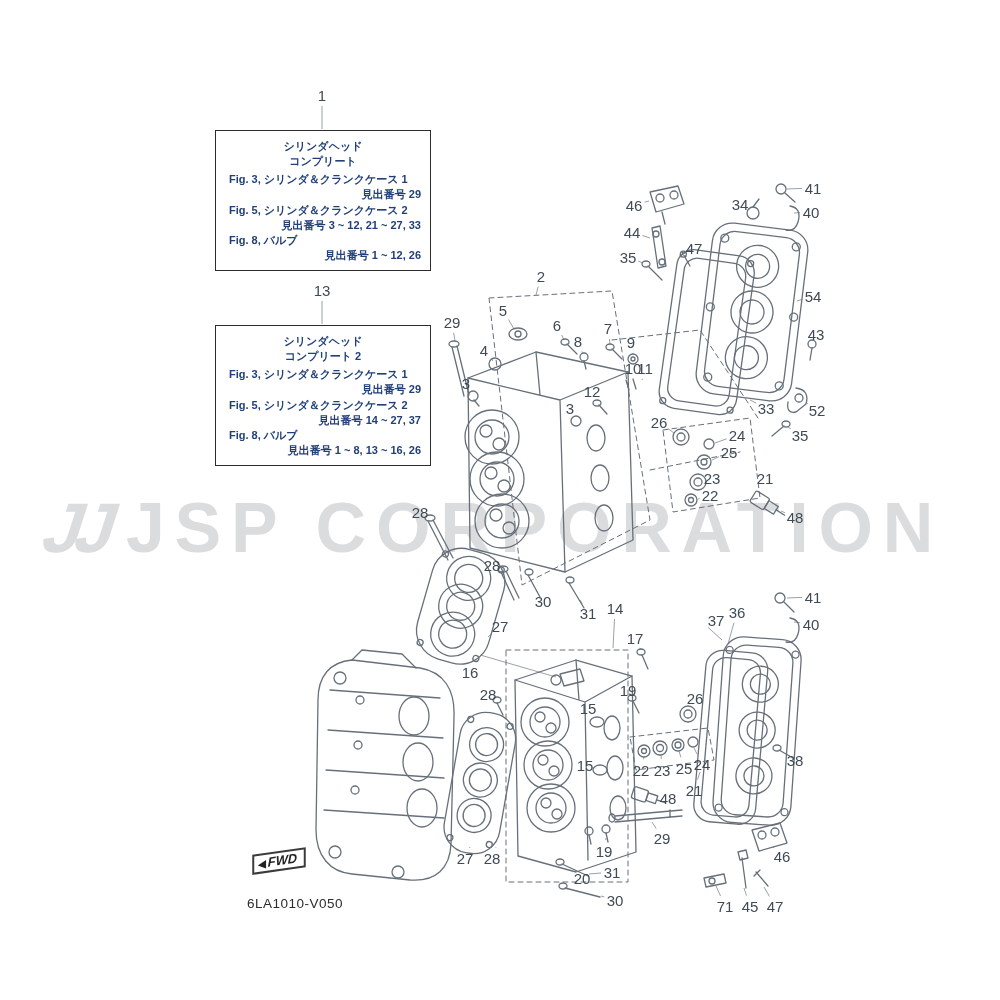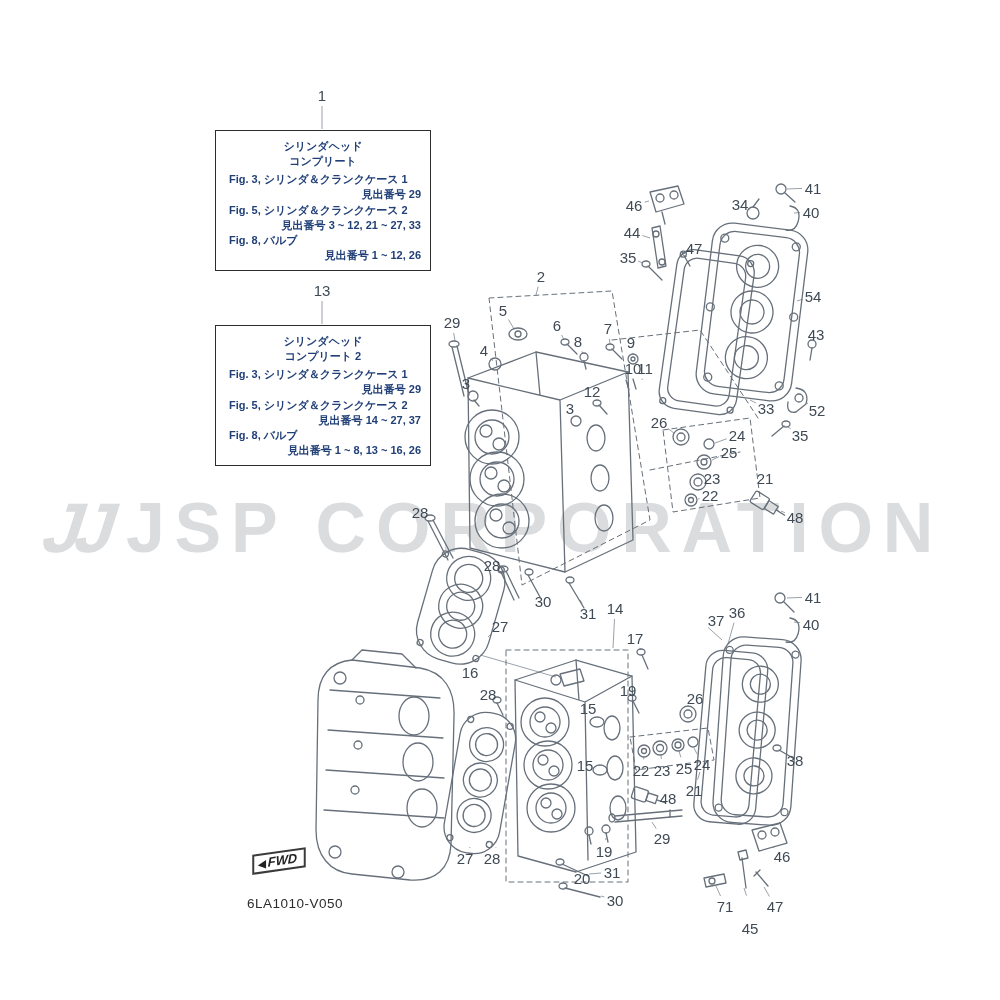--- a/index.html
+++ b/index.html
@@ -472,21 +472,21 @@
     <div class="callout" style="left: 668px; top: 798px;">48</div>
     <div class="callout" style="left: 662px; top: 838px;">29</div>
     <div class="callout" style="left: 582px; top: 851px; margin-top: 27px;">20</div>
     <div class="callout" style="left: 604px; top: 851px;">19</div>
     <div class="callout" style="left: 465px; top: 858px;">27</div>
     <div class="callout" style="left: 492px; top: 858px;">28</div>
     <div class="callout" style="left: 612px; top: 872px;">31</div>
     <div class="callout" style="left: 615px; top: 900px;">30</div>
     <div class="callout" style="left: 782px; top: 856px;">46</div>
     <div class="callout" style="left: 725px; top: 906px;">71</div>
-    <div class="callout" style="left: 750px; top: 906px; margin-top: 22px;">45</div>
+    <div class="callout" style="left: 750px; top: 906px;">45</div>
     <div class="callout" style="left: 775px; top: 906px;">47</div>
   </div>
 
 <div class="info-box" style="left:215px; top:130px;">
   <div class="ib-title">シリンダヘッド</div>
   <div class="ib-title last">コンプリート</div>
   <div class="ib-fig">Fig. 3, シリンダ＆クランクケース 1</div>
   <div class="ib-sub">見出番号 29</div>
   <div class="ib-fig">Fig. 5, シリンダ＆クランクケース 2</div>
   <div class="ib-sub">見出番号 3 ~ 12, 21 ~ 27, 33</div>

